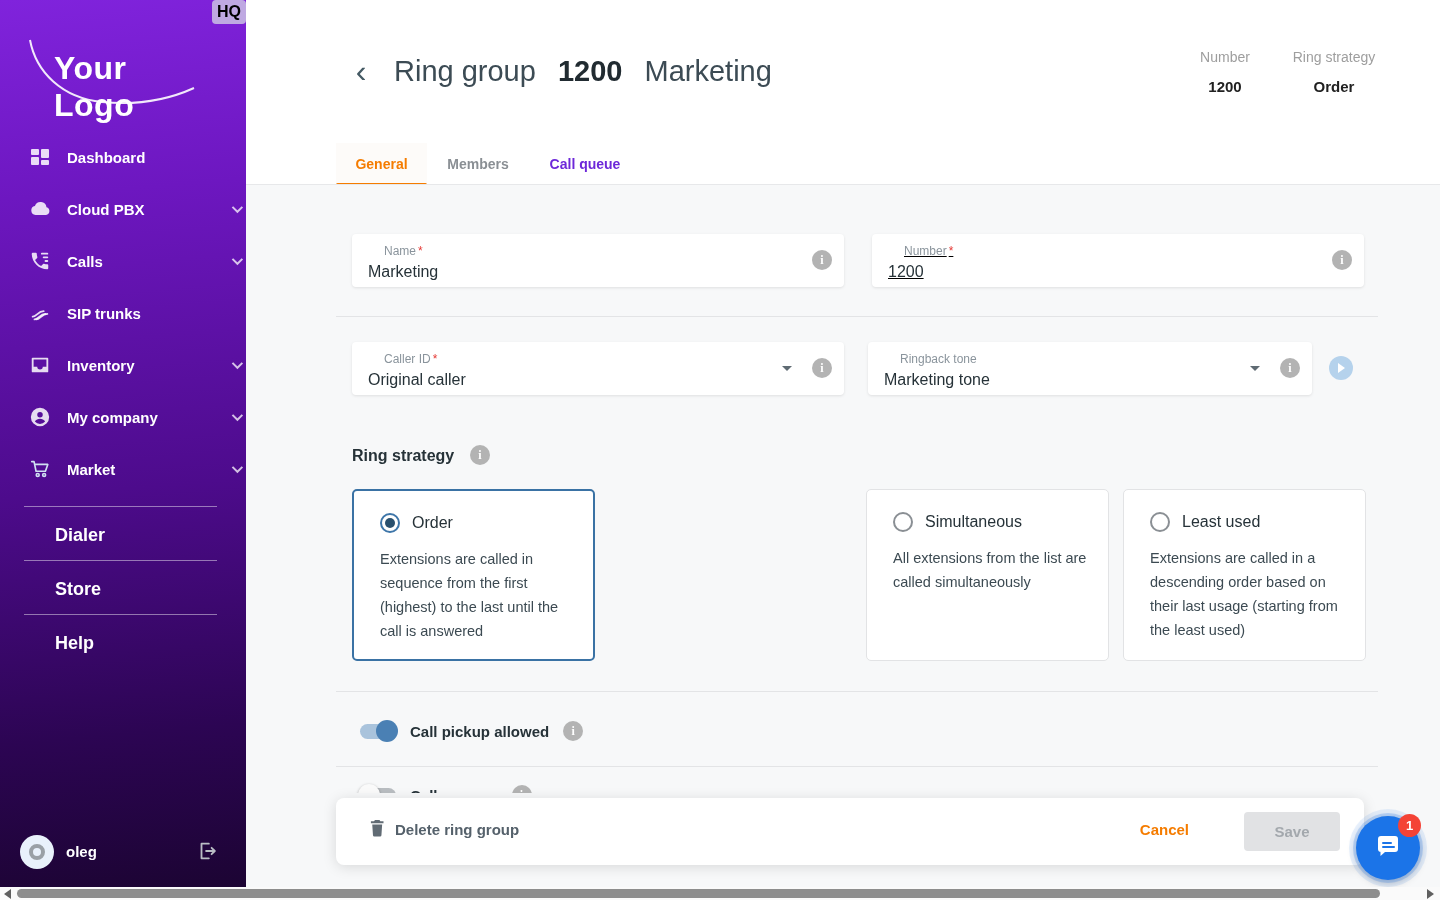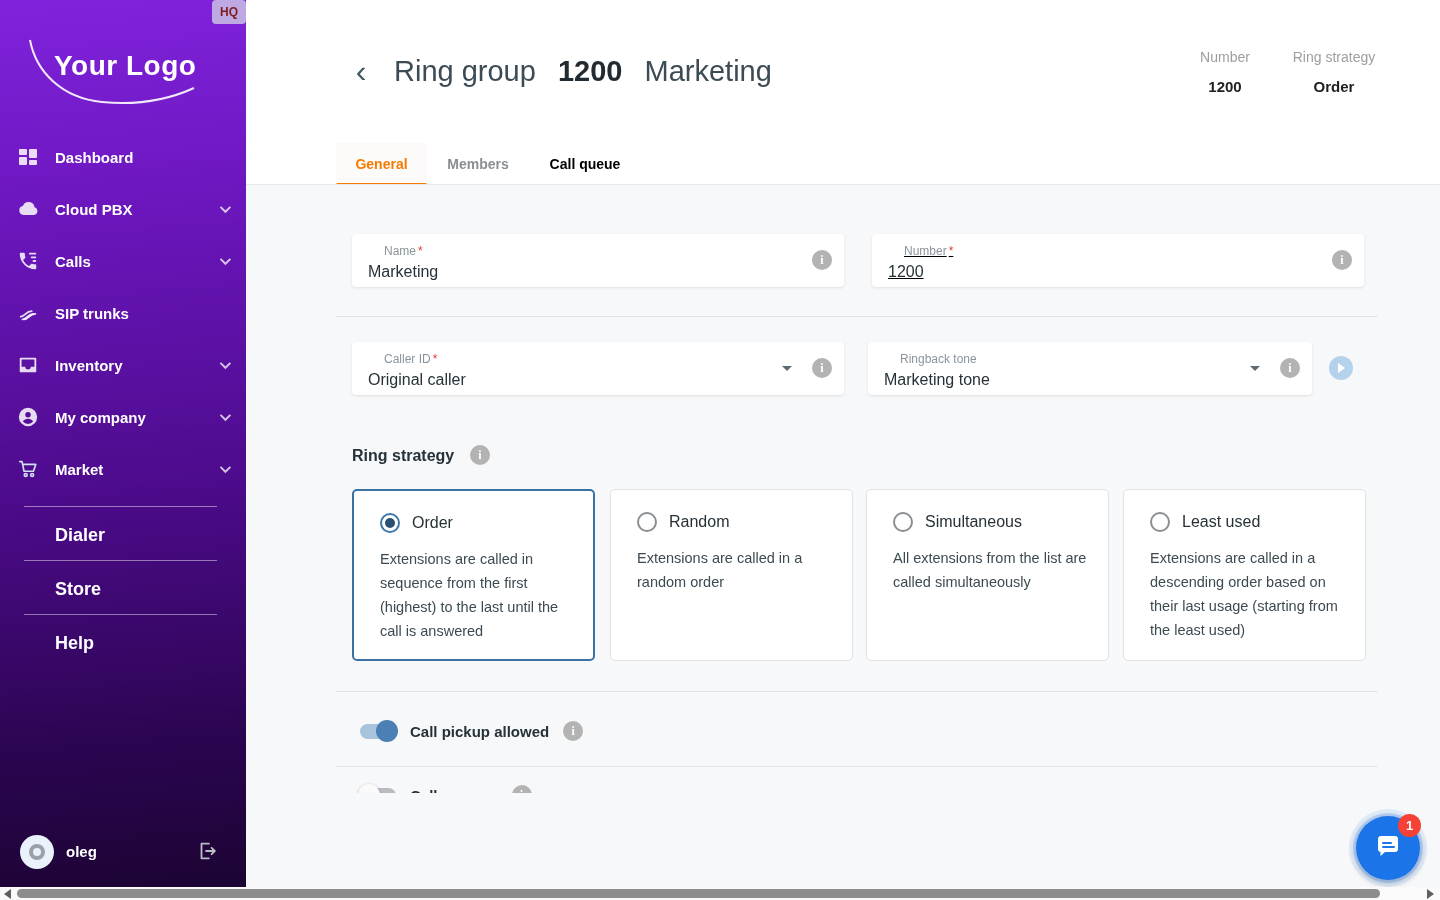--- a/index.html
+++ b/index.html
@@ -4,26 +4,26 @@
 <style>
   * { margin:0; padding:0; box-sizing:border-box; }
   html,body { width:1440px; height:900px; overflow:hidden; }
   body { font-family:"Liberation Sans", sans-serif; background:#fff; position:relative; }
   .app { position:absolute; inset:0; width:1440px; height:900px; background:#fff; overflow:hidden; }
 
   
   .sidebar { position:absolute; left:0; top:0; width:246px; height:887px;
     background:linear-gradient(175deg,#8023dc 0%,#6d17c0 22%,#4d0b8c 55%,#2c0553 82%,#1c0433 100%); }
   .hq-badge { position:absolute; top:0; right:0; width:34px; height:24px; border-radius:4px;
-    background:#bfa9e2; color:#7f1d1d; font-size:12px; font-weight:700;
+    background:#bfa9e2; color:#000000; font-size:16px; font-weight:700;
     display:flex; align-items:center; justify-content:center; }
   .logo { position:absolute; left:22px; top:32px; width:186px; height:78px; color:#fff; }
-  .logo-text { position:absolute; left:32px; top:18px; font-size:28px; font-weight:700; letter-spacing:0.5px; }
+  .logo-text { position:absolute; left:32px; top:18px; font-size:32px; font-weight:700; letter-spacing:0.5px; }
   .logo svg { position:absolute; left:0; top:0; }
-  .nav-item { position:absolute; left:0; width:246px; height:44px; display:flex; align-items:center; cursor:pointer;text-decoration:underline; }
+  .nav-item { position:absolute; left:12px; width:246px; height:44px; display:flex; align-items:center; cursor:pointer;text-decoration:underline; }
   .nav-icon { position:absolute; left:16px; width:24px; height:24px; display:flex; align-items:center; justify-content:center; }
   .nav-label { position:absolute; left:55px; color:#fff; font-size:15px; font-weight:700; }
   .chev { position:absolute; right:18px; width:8px; height:8px; border-right:2px solid rgba(255,255,255,0.75);
     border-bottom:2px solid rgba(255,255,255,0.75); transform:rotate(45deg) translateY(-2px); }
   .sub-divider { position:absolute; left:24px; width:193px; height:1px; background:rgba(255,255,255,0.45); }
   .sub-item { position:absolute; left:55px; color:#fff; font-size:18px; font-weight:700; cursor:pointer; }
   .user-row { position:absolute; left:0; bottom:12px; width:246px; height:40px; }
   .avatar { position:absolute; left:20px; top:0; width:34px; height:34px; border-radius:50%;
     background:#e9f1fb; display:flex; align-items:center; justify-content:center; }
   .avatar-ring { width:16px; height:16px; border-radius:50%; border:4px solid #9aa0a6; background:transparent; }
@@ -41,21 +41,21 @@
   .meta-number { left:1192px; width:66px; }
   .meta-strategy { left:1284px; width:100px; }
 
   
   .tab { position:absolute; top:143px; height:42px; display:flex; align-items:center; justify-content:center;
     font-size:14px; font-weight:700; cursor:pointer; }
   .tab-general { left:336px; width:91px; color:#f57c00; background:#fdfbf9; }
   .tab-general::after { content:""; position:absolute; left:0; bottom:-1px; width:100%; height:3px;
     background:#f57c00; border-radius:2px; }
   .tab-members { left:443px; width:70px; color:#8a8f94; }
-  .tab-queue { left:545px; width:80px; color:#000000; }
+  .tab-queue { left:545px; width:80px; color:#6d28d9; }
   .tabs-divider { position:absolute; left:246px; top:184px; width:1194px; height:1px; background:#e7e8ea; }
 
   
   .content { position:absolute; left:246px; top:185px; width:1194px; height:702px; background:#f7f8f9; }
   .field-card { position:absolute; background:#fff; border-radius:4px; box-shadow:0 1px 3px rgba(0,0,0,0.10);
     padding:10px 16px; cursor:text; }
   .f-label { font-size:12px; color:#8a949c;margin-left:16px; }
   .f-req { color:#e53935; margin-left:2px; }
   .f-value { font-size:16px; color:#263238; margin-top:5px; }
   .info-icon { position:absolute; width:20px; height:20px; border-radius:50%; background:#b3b3b3;
@@ -292,25 +292,20 @@
     </div>
 
     <div class="rs-heading">Ring strategy</div>
     <div class="info-icon" style="left:224px; top:260px;">i</div>
 
     <div class="rs-card selected" style="left:106px;">
       <div class="radio"></div>
       <div class="rs-title">Order</div>
       <div class="rs-desc">Extensions are called in sequence from the first (highest) to the last until the call is answered</div>
     </div>
-    <div class="rs-card" style="left:364px;">
-      <div class="radio"></div>
-      <div class="rs-title">Random</div>
-      <div class="rs-desc">Extensions are called in a random order</div>
-    </div>
     <div class="rs-card" style="left:620px;">
       <div class="radio"></div>
       <div class="rs-title">Simultaneous</div>
       <div class="rs-desc">All extensions from the list are called simultaneously</div>
     </div>
     <div class="rs-card" style="left:877px;">
       <div class="radio"></div>
       <div class="rs-title">Least used</div>
       <div class="rs-desc">Extensions are called in a descending order based on their last usage (starting from the least used)</div>
     </div>
@@ -327,20 +322,30 @@
 
     <div class="clip-row">
       <div style="position:absolute; left:24px; top:5px; display:flex; align-items:center; gap:14px;">
         <div class="toggle off"></div>
         <div class="toggle-row-label">Call</div>
         <div class="info-icon" style="position:static; margin-left:60px;">i</div>
       </div>
     </div>
   </div>
 
+  <div class="bottom-bar">
+    <div class="delete-btn">
+      <svg width="16" height="18" viewBox="0 0 16 18">
+        <path fill="#616b74" d="M5.5 0h5l1 1.5H15v2H1v-2h3.5L5.5 0zM2.5 5h11l-.8 12a1.5 1.5 0 0 1-1.5 1.4H4.8A1.5 1.5 0 0 1 3.3 17L2.5 5z" transform="scale(0.9)"></path>
+      </svg>
+      <span>Delete ring group</span>
+    </div>
+    <div class="cancel-btn">Cancel</div>
+    <button class="save-btn">Save</button>
+  </div>
 
   <div class="chat-fab">
     <svg width="30" height="30" viewBox="0 0 30 30">
       <path fill="#fff" d="M5 6a3 3 0 0 1 3-3h14a3 3 0 0 1 3 3v10a3 3 0 0 1-3 3H12l-4.5 4v-4H8a3 3 0 0 1-3-3V6z"></path>
       <rect x="9" y="9" width="10" height="2" rx="1" fill="#1b74e8"></rect>
       <rect x="9" y="13" width="13" height="2" rx="1" fill="#1b74e8"></rect>
     </svg>
   </div>
   <div class="chat-badge">1</div>
 

